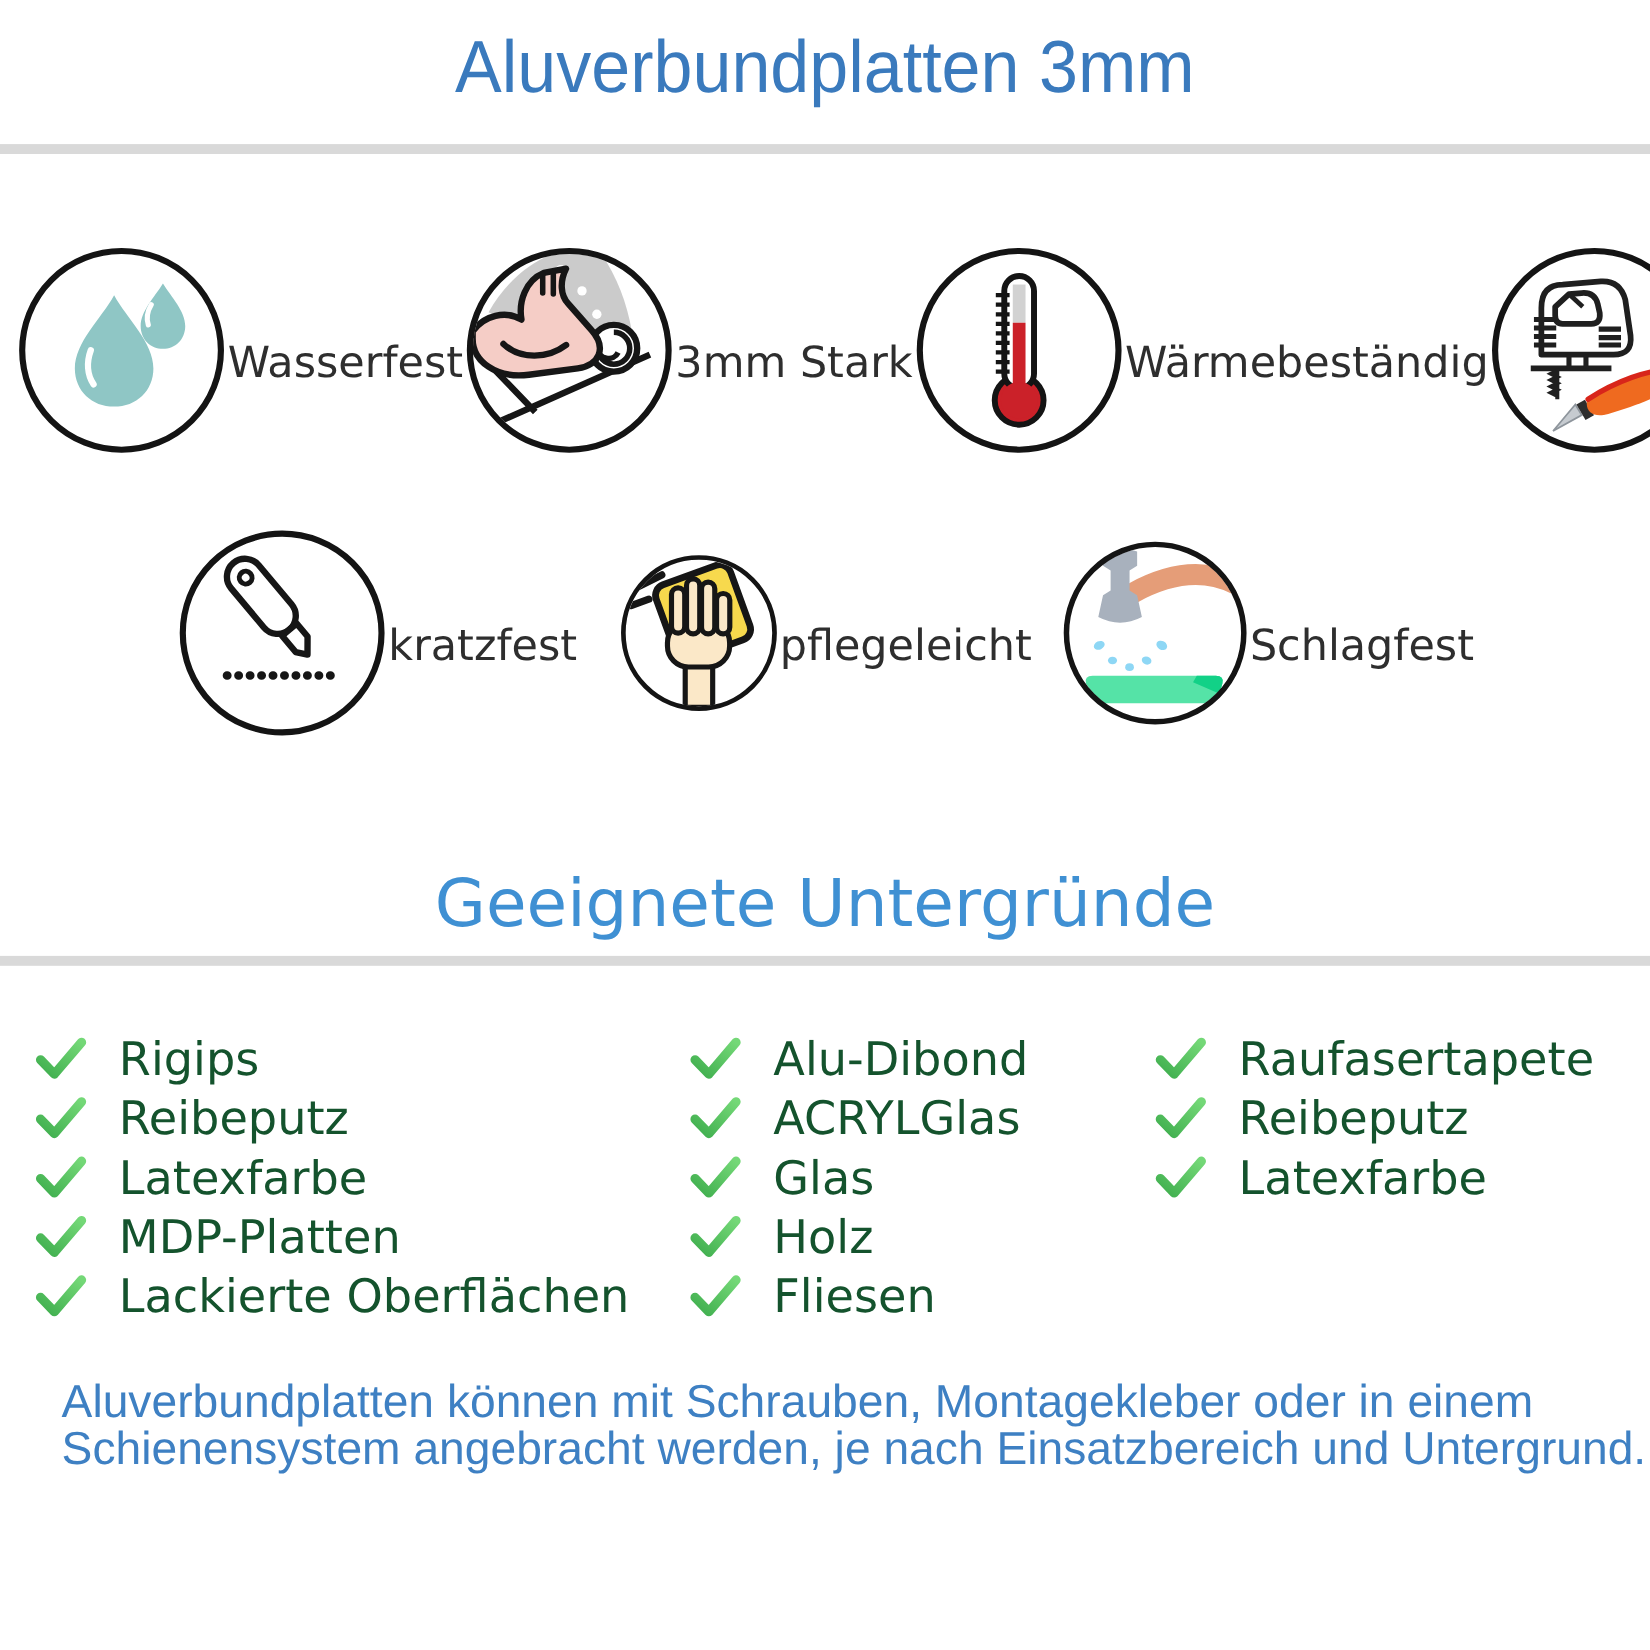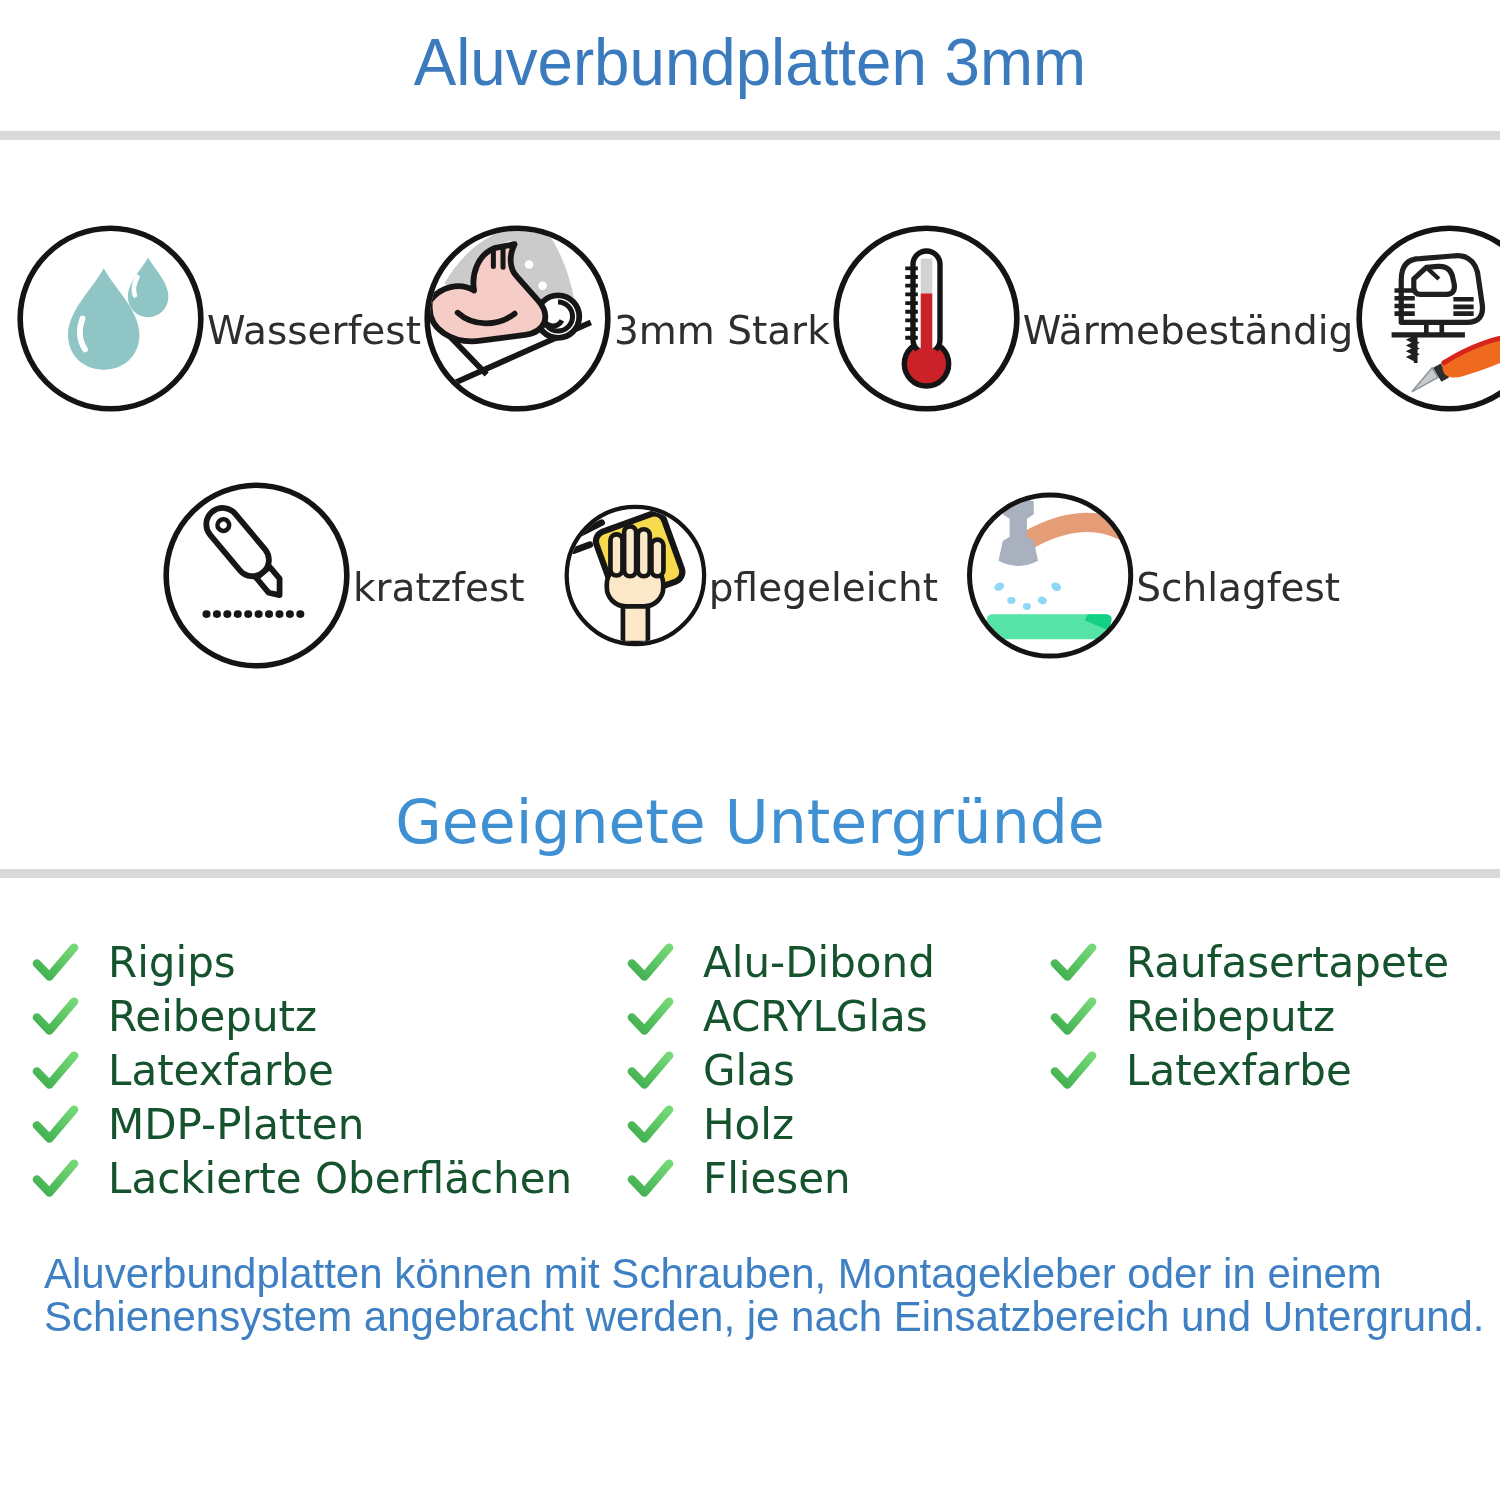--- a/index.html
+++ b/index.html
@@ -36,21 +36,21 @@
   }
   .substrates{
     margin-top:57px;display:grid;grid-template-columns:595px 423px auto;
     padding:0 20px 0 32px;
   }
   .col{list-style:none;margin:0;padding:0;}
   .check-item{display:flex;align-items:center;height:54px;}
   .check{width:47px;height:41px;flex:0 0 auto;margin-right:29px;}
   .check-label{font-size:42px;color:#14532d;white-space:nowrap;}
   .footer{
-    margin-top:47px;padding-left:44px;color:#3e80c3;
+    margin-top:47px;padding-left:56px;color:#3e80c3;
     font-family:"Liberation Sans", sans-serif;
     font-size:42px;line-height:43px;
   }
 </style>
 </head>
 <body>
 
 <svg width="0" height="0" style="position:absolute" aria-hidden="true">
   <defs>
     <linearGradient id="chkGrad" x1="0" y1="1" x2="1" y2="0">

